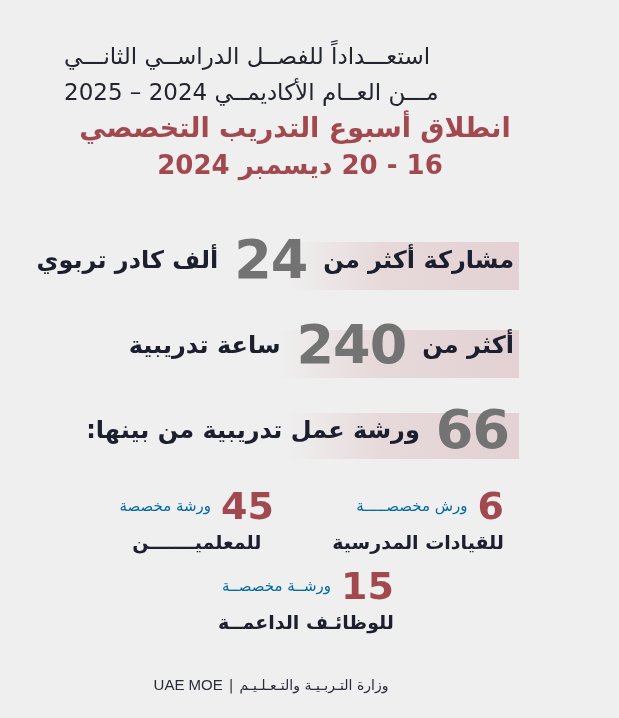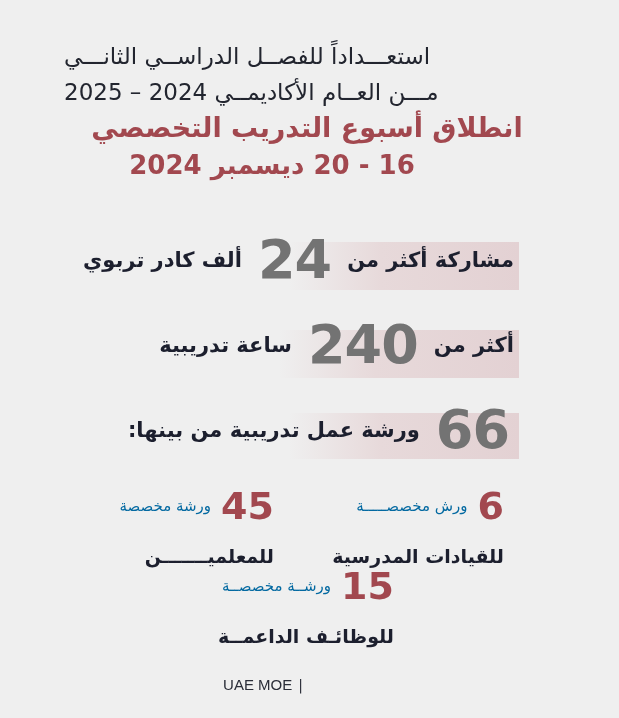--- a/index.html
+++ b/index.html
@@ -12,53 +12,53 @@
     }
     .abs { position: absolute; }
     .rtl { direction: rtl; unicode-bidi: isolate; }
     .intro {
       right: 95px; width: 460px; text-align: left;
       font-size: 23px; line-height: 36px; color: #22252f; font-weight: normal;
     }
     .intro.l1 { top: 38px; }
     .intro.l2 { top: 74px; }
     .headline {
-      left: 16px; width: 512px; text-align: center;
+      left: 4px; width: 512px; text-align: center;
       color: #a2484f; font-weight: bold;
       font-size: 27px;
     }
     .headline.h1 { top: 112px; padding-left: 70px; box-sizing: border-box; }
-    .headline.h2 { top: 150px; font-size: 26px; }
+    .headline.h2 { top: 150px; font-size: 26px; margin-left: 40px; }
     .bar {
       right: 100px; height: 48px;
       background: linear-gradient(to left, #e3d1d3 0%, #e7d9da 60%, rgba(231,217,218,0) 100%);
     }
     .bar.b1 { top: 242px; width: 230px; }
     .bar.b2 { top: 330px; width: 240px; }
     .bar.b3 { top: 413px; width: 230px; height: 46px; }
     .row {
       direction: rtl; white-space: nowrap;
       display: flex; align-items: center; gap: 16px;
     }
-    .row .txt { font-size: 21px; color: #1c1f2e; font-weight: bold; }
+    .row .txt { font-size: 24px; color: #1c1f2e; font-weight: bold; }
     .row .num { font-size: 54px; font-weight: bold; color: #737373; line-height: 1; letter-spacing: -1px; }
     .r1 { right: 105px; top: 233px; }
     .r2 { right: 105px; top: 318px; }
     .r3 { right: 110px; top: 403px; }
     .sub-num { font-size: 38px; font-weight: bold; color: #a2484f; line-height: 1; }
     .sub-label { font-size: 15px; color: #0369a1; }
     .sub-target { font-size: 19px; font-weight: bold; color: #1c1f2e; }
     .block { direction: rtl; text-align: right; white-space: nowrap; }
     .blk1 { right: 115px; top: 487px; }
     .blk2 { right: 345px; top: 487px; }
     .blk3 { right: 225px; top: 567px; }
     .block .top { display: flex; align-items: center; gap: 10px; }
-    .block .bottom { margin-top: 20px; }
+    .block .bottom { margin-top: 6px; text-align: center; }
     .footer {
-      left: 0; width: 526px; top: 676px; text-align: center;
+      left: 8px; width: 526px; top: 676px; text-align: center;
       font-size: 14px; color: #2a2d38;
       display: flex; justify-content: center; align-items: center; gap: 6px;
     }
     .footer .sep { color: #2a2d38; }
     .footer .en { font-family: "Liberation Sans", sans-serif; font-size: 15px; }
   </style>
 </head>
 <body>
 
 <div class="abs intro l1 rtl">استعـــداداً للفصــل الدراســي الثانـــي</div>
@@ -108,13 +108,14 @@
   <div class="top">
     <span class="sub-num">15</span>
     <span class="sub-label">ورشــة مخصصــة</span>
   </div>
   <div class="bottom sub-target">للوظائـف الداعمــة</div>
 </div>
 
 <div class="abs footer">
   <span class="en">UAE MOE</span>
   <span class="sep">|</span>
+  <span class="rtl">وزارة التـربـيـة والتـعـلـيـم</span>
 </div>
 
 </body></html>

